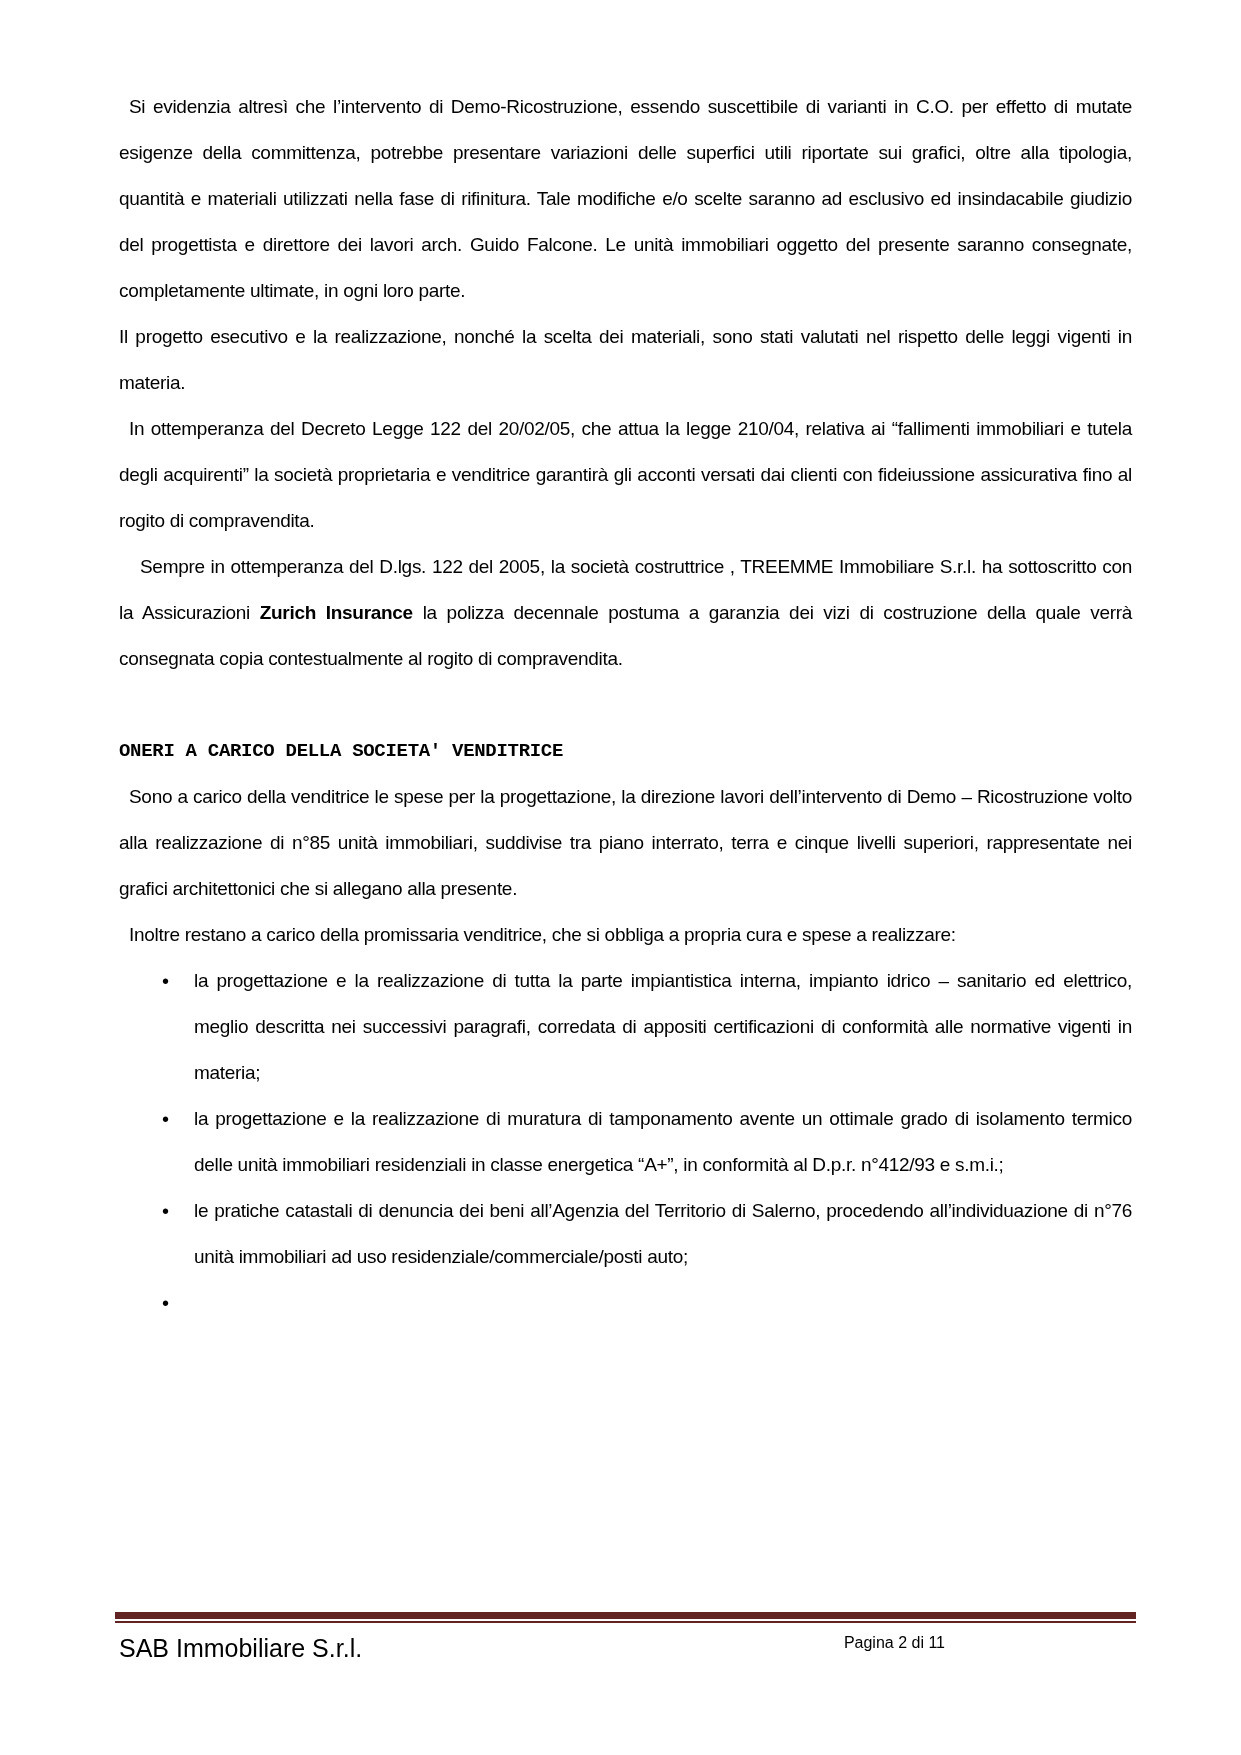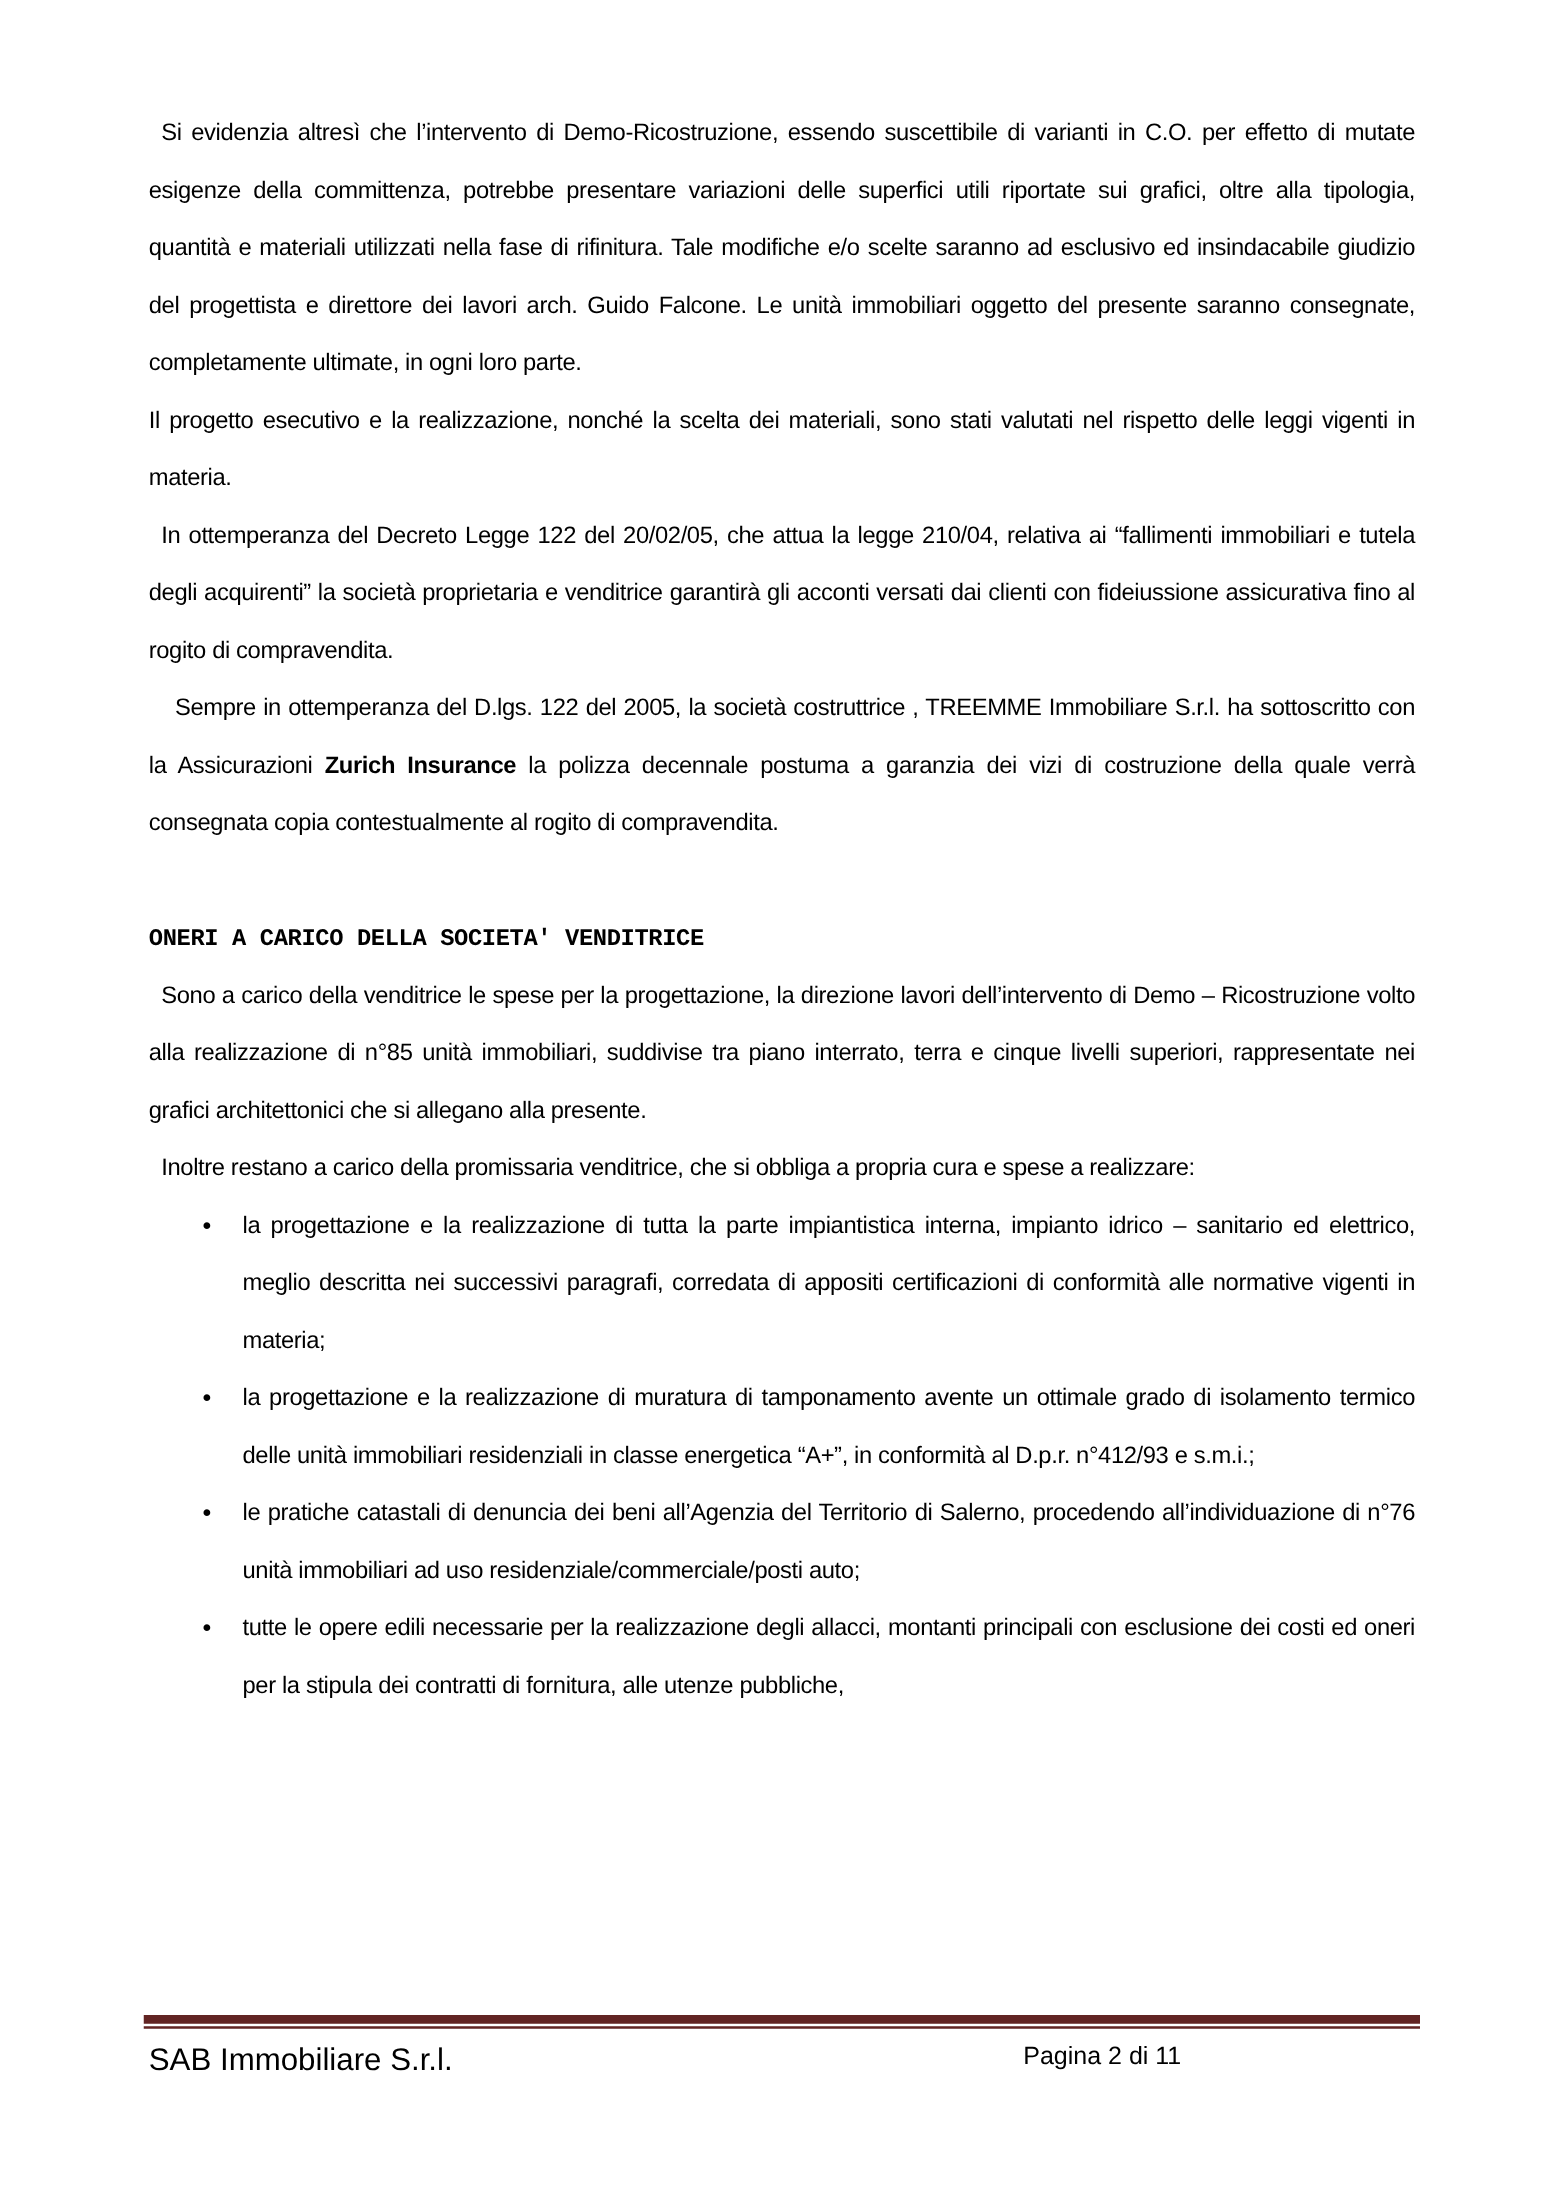--- a/index.html
+++ b/index.html
@@ -12,21 +12,21 @@
     .indent1 { text-indent: 10px; }
     .indent2 { text-indent: 21px; }
     .gap { height: 46px; }
     .heading { font-weight: bold; margin-top: 0; font-family: Liberation Mono, monospace; }
     ul.bullets { list-style: none; margin: 0; padding: 0; }
     ul.bullets li { position: relative; padding-left: 75px; }
     ul.bullets li .bullet { position: absolute; left: 43px; top: 0; font-size: 20px; }
     .footer-rule-thick { position: absolute; left: 115px; top: 1612px; width: 1021px; height: 7px; background: #622423; }
     .footer-rule-thin { position: absolute; left: 115px; top: 1621px; width: 1021px; height: 2px; background: #622423; }
     .footer-left { position: absolute; left: 119px; top: 1634px; font-size: 25px; }
-    .footer-right { position: absolute; right: 109px; top: 1634px; font-size: 20px; }
+    .footer-right { position: absolute; right: 109px; top: 1634px; font-size: 16px; }
     b { font-weight: bold; }
   </style>
 </head>
 <body>
 
 <div class="page">
   <div class="content">
     <p class="indent1">Si evidenzia altresì che l’intervento di Demo-Ricostruzione, essendo suscettibile di varianti in C.O. per effetto di mutate esigenze della committenza, potrebbe presentare variazioni delle superfici utili riportate sui grafici, oltre alla tipologia, quantità e materiali utilizzati nella fase di rifinitura. Tale modifiche e/o scelte saranno ad esclusivo ed insindacabile giudizio del progettista e direttore dei lavori arch. Guido Falcone. Le unità immobiliari oggetto del presente saranno consegnate, completamente ultimate, in ogni loro parte.</p>
     <p>Il progetto esecutivo e la realizzazione, nonché la scelta dei materiali, sono stati valutati nel rispetto delle leggi vigenti in materia.</p>
     <p class="indent1">In ottemperanza  del Decreto Legge 122 del 20/02/05, che attua la legge 210/04, relativa ai “fallimenti immobiliari e tutela degli acquirenti” la società proprietaria e venditrice garantirà gli acconti versati dai clienti con fideiussione assicurativa fino al rogito di compravendita.</p>
@@ -35,21 +35,21 @@
     <div class="gap"></div>
 
     <p class="heading">ONERI A CARICO DELLA SOCIETA' VENDITRICE</p>
     <p class="indent1">Sono a carico della venditrice le spese per la progettazione, la direzione lavori dell’intervento di Demo – Ricostruzione volto alla realizzazione di n°85 unità immobiliari, suddivise tra piano interrato, terra e cinque livelli superiori,   rappresentate nei grafici architettonici che si allegano alla presente.</p>
     <p class="indent1">Inoltre restano a carico della promissaria venditrice, che  si obbliga a propria cura e spese a realizzare:</p>
 
     <ul class="bullets">
       <li><span class="bullet">•</span><span>la progettazione e la realizzazione di tutta la parte impiantistica interna, impianto idrico – sanitario ed elettrico, meglio descritta nei successivi paragrafi, corredata di appositi certificazioni di conformità alle normative vigenti in materia;</span></li>
       <li><span class="bullet">•</span><span>la progettazione e la realizzazione di muratura di tamponamento avente un ottimale grado di isolamento termico delle unità immobiliari residenziali in classe energetica “A+”, in conformità al D.p.r. n°412/93 e s.m.i.;</span></li>
       <li><span class="bullet">•</span><span>le pratiche catastali di denuncia dei beni all’Agenzia del Territorio di Salerno, procedendo all’individuazione di n°76 unità immobiliari ad uso residenziale/commerciale/posti auto;</span></li>
-      <li><span class="bullet">•</span><span>tutte le opere edili necessarie per la realizzazione degli allacci, montanti principali con esclusione dei costi ed oneri per la stipula dei contratti di fornitura, alle utenze pubbliche,</span></li>
+      <li><span class="bullet">•</span></li>
     </ul>
   </div>
 
   <div class="footer-rule-thick"></div>
   <div class="footer-rule-thin"></div>
   <div class="footer-left">SAB Immobiliare S.r.l.</div>
   <div class="footer-right">Pagina 2 di 11</div>
 </div>
 
 </body></html>

